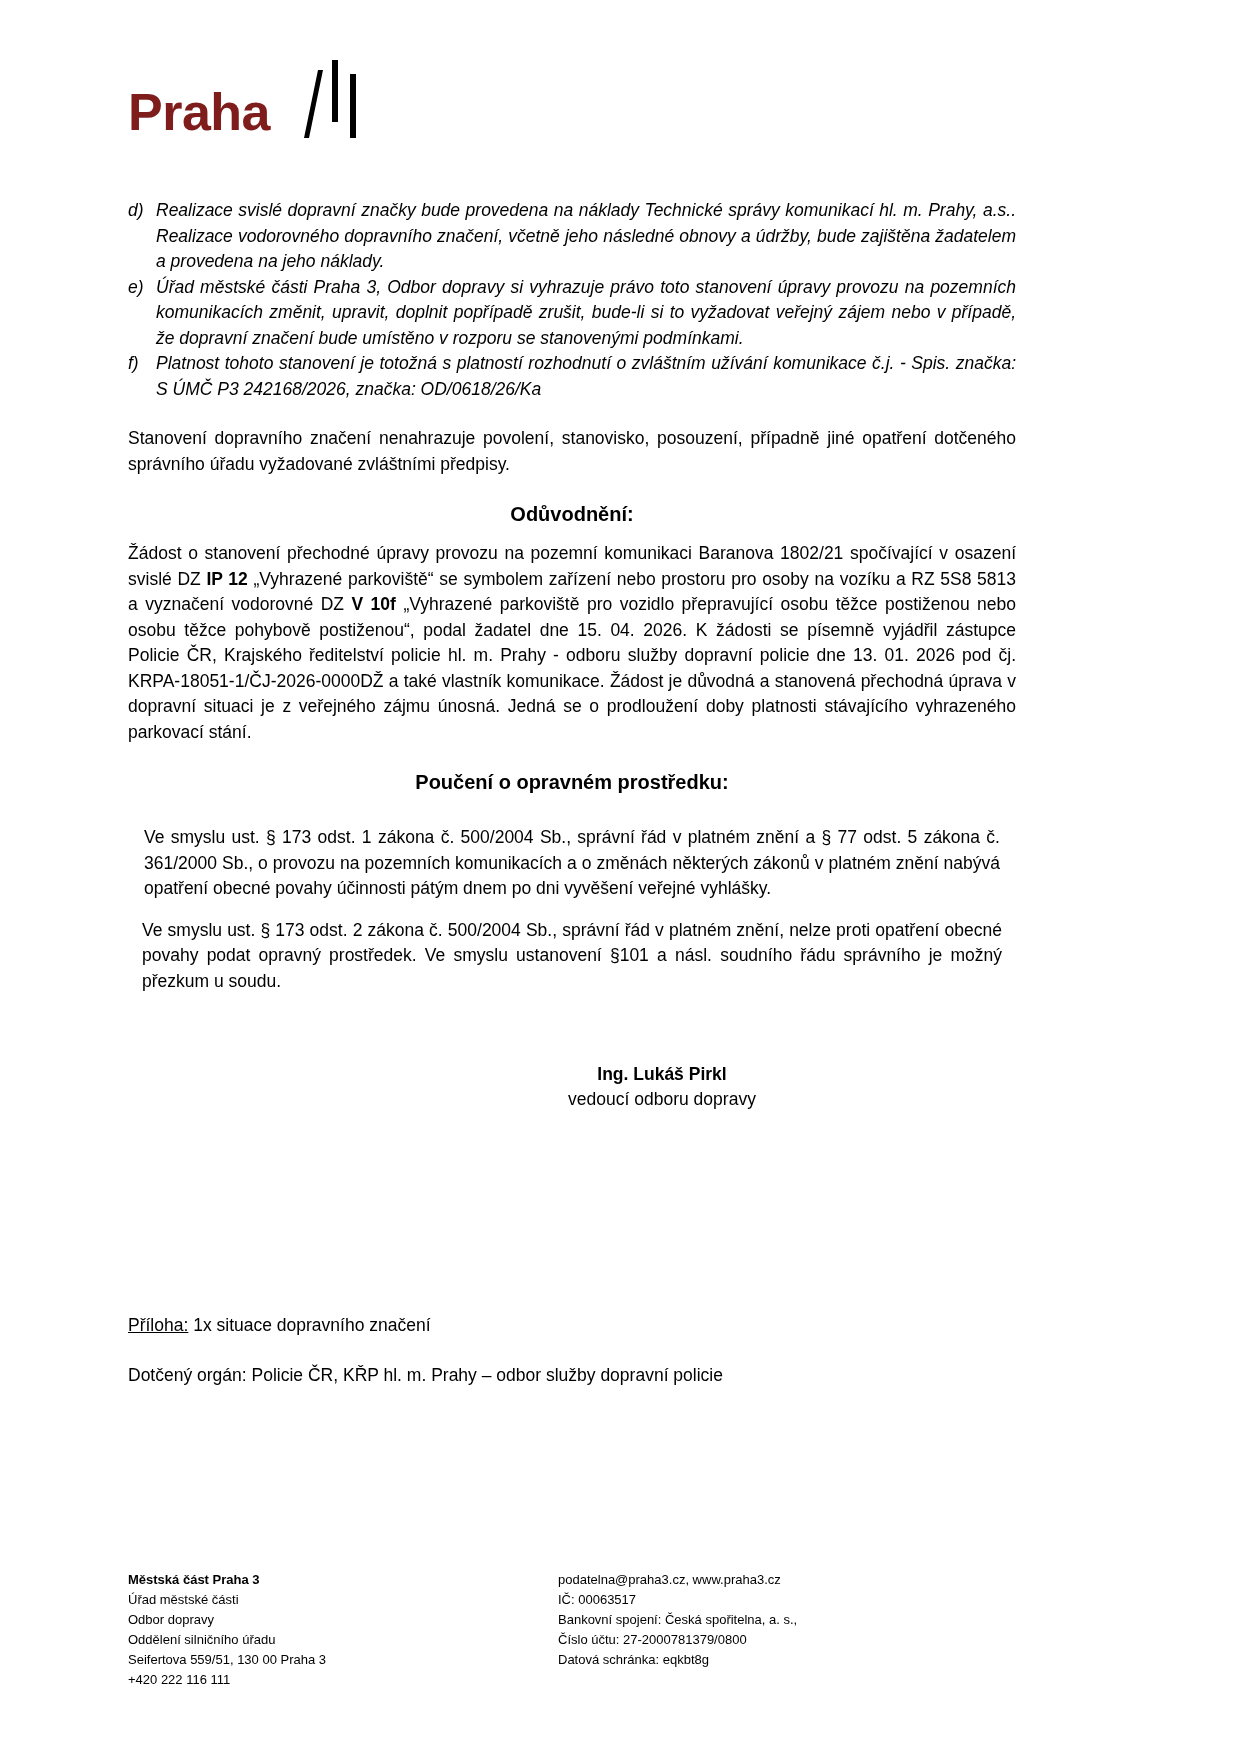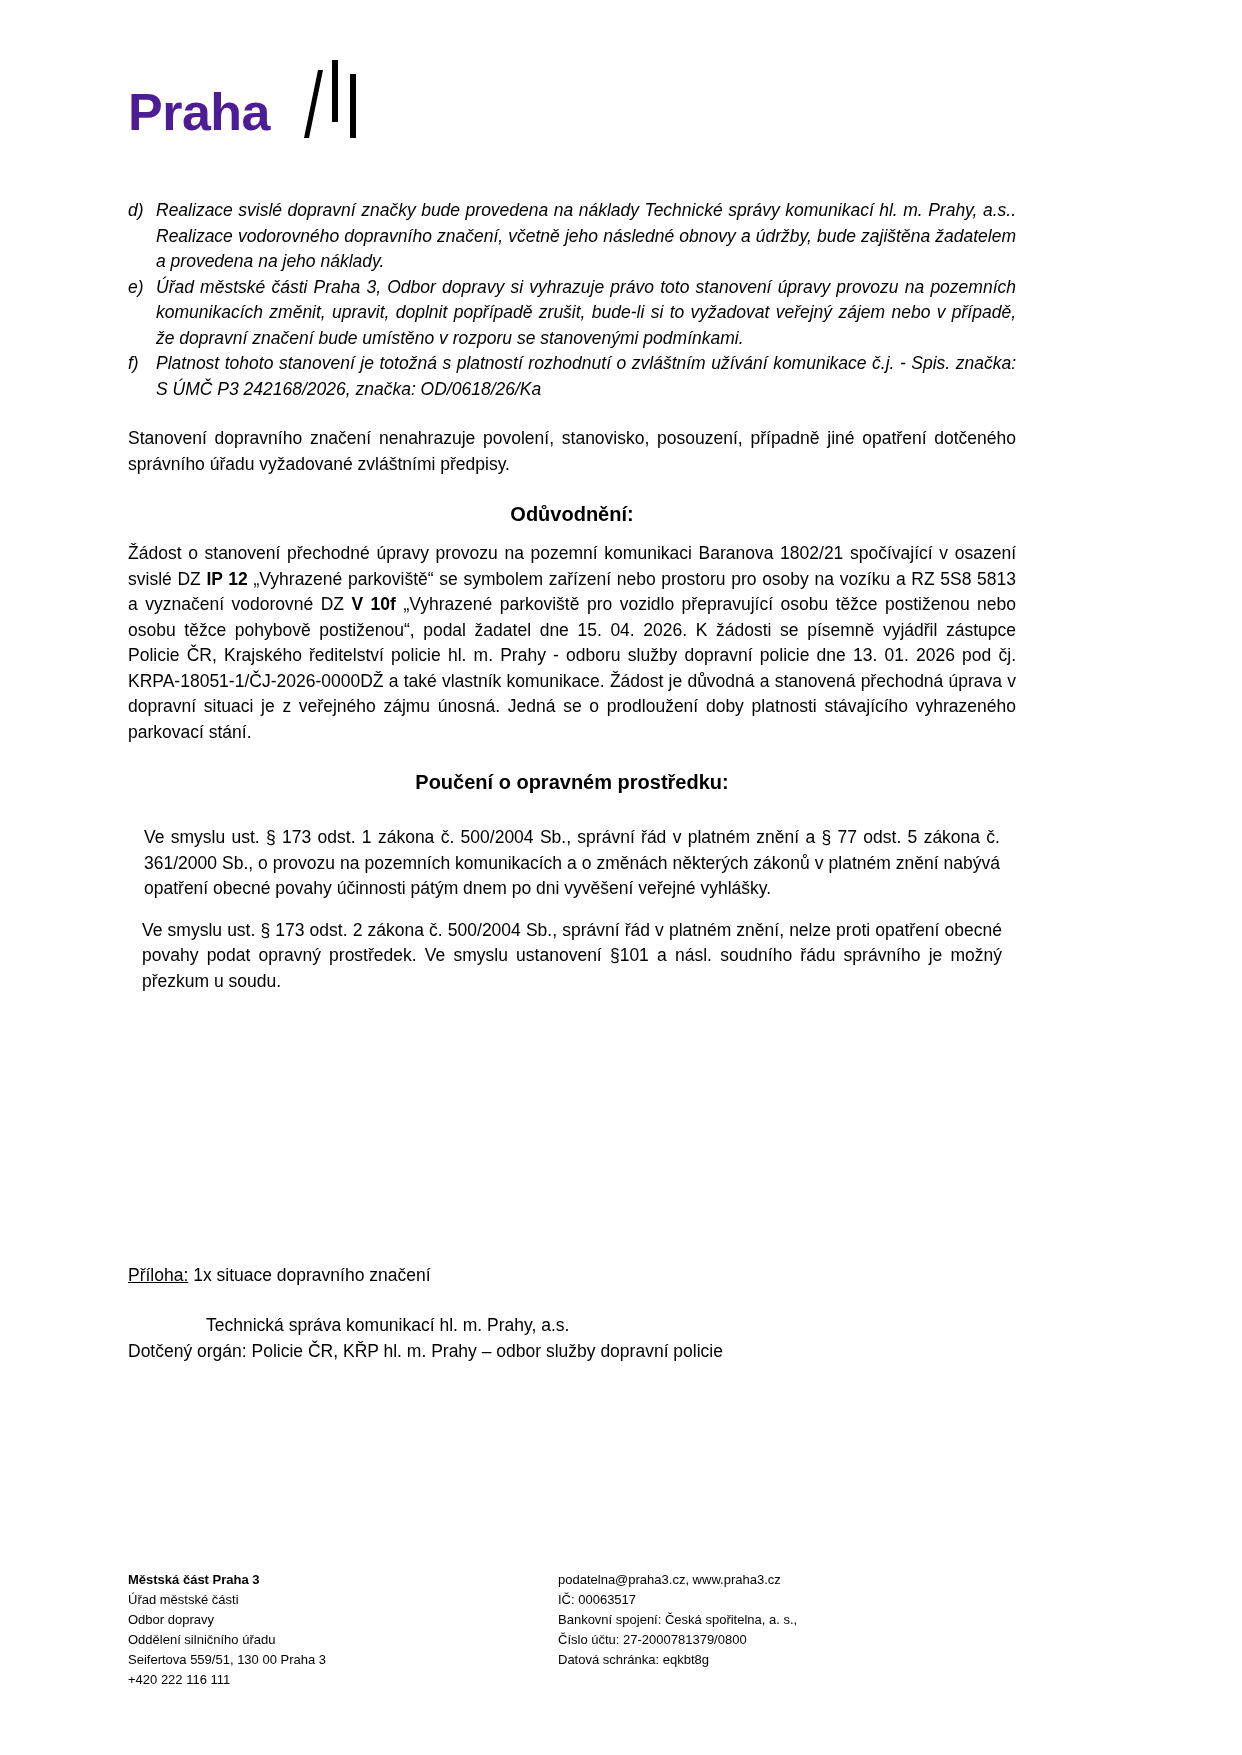--- a/index.html
+++ b/index.html
@@ -28,21 +28,21 @@
     display: flex;
     align-items: flex-end;
     height: 86px;
   }
   .logo-word {
     font-family: "Liberation Sans", sans-serif;
     font-weight: bold;
     font-size: 52px;
     letter-spacing: -0.5px;
     line-height: 1;
-    color: #4c1d95;
+    color: #7f1d1d;
   }
   .logo-marks {
     position: relative;
     width: 86px;
     height: 86px;
     margin-left: 8px;
   }
   .logo-marks svg { display: block; }
 
   
@@ -199,34 +199,37 @@
     <h2 class="section-heading">Poučení o opravném prostředku:</h2>
 
     <div class="spacer-14"></div>
 
     <p class="para" style="margin:16px;">Ve smyslu ust. § 173 odst. 1 zákona č. 500/2004 Sb., správní řád v platném znění a § 77 odst. 5 zákona č. 361/2000 Sb., o provozu na pozemních komunikacích a o změnách některých zákonů v platném znění nabývá opatření obecné povahy účinnosti pátým dnem po dni vyvěšení veřejné vyhlášky.</p>
     <p class="para" style="margin:14px;">Ve smyslu ust. § 173 odst. 2 zákona č. 500/2004 Sb., správní řád v platném znění, nelze proti opatření obecné povahy podat opravný prostředek. Ve smyslu ustanovení §101 a násl. soudního řádu správního je možný přezkum u soudu.</p>
 
     <div class="spacer-30"></div>
     <div class="spacer-24"></div>
 
+    <div class="sig-block">
+      <div class="sig-name">Ing. Lukáš Pirkl</div>
+      <div>vedoucí odboru dopravy</div>
+    </div>
 
     <div style="height:72px"></div>
 
 
     <div style="height:128px"></div>
 
     <div class="attach-line">
       <span class="underline">Příloha:</span>
       <span>1x situace dopravního značení</span>
     </div>
 
     <div class="spacer-24"></div>
 
-    <div class="attach-line indent-78">Technická správa komunikací hl. m. Prahy, a.s.</div>
     <div class="attach-line">Dotčený orgán: Policie ČR, KŘP hl. m. Prahy – odbor služby dopravní policie</div>
 
   </div>
 
   <div class="footer">
     <div class="footer-col-left">
       <div class="footer-strong">Městská část Praha 3</div>
       <div>Úřad městské části</div>
       <div>Odbor dopravy</div>
       <div>Oddělení silničního úřadu</div>

